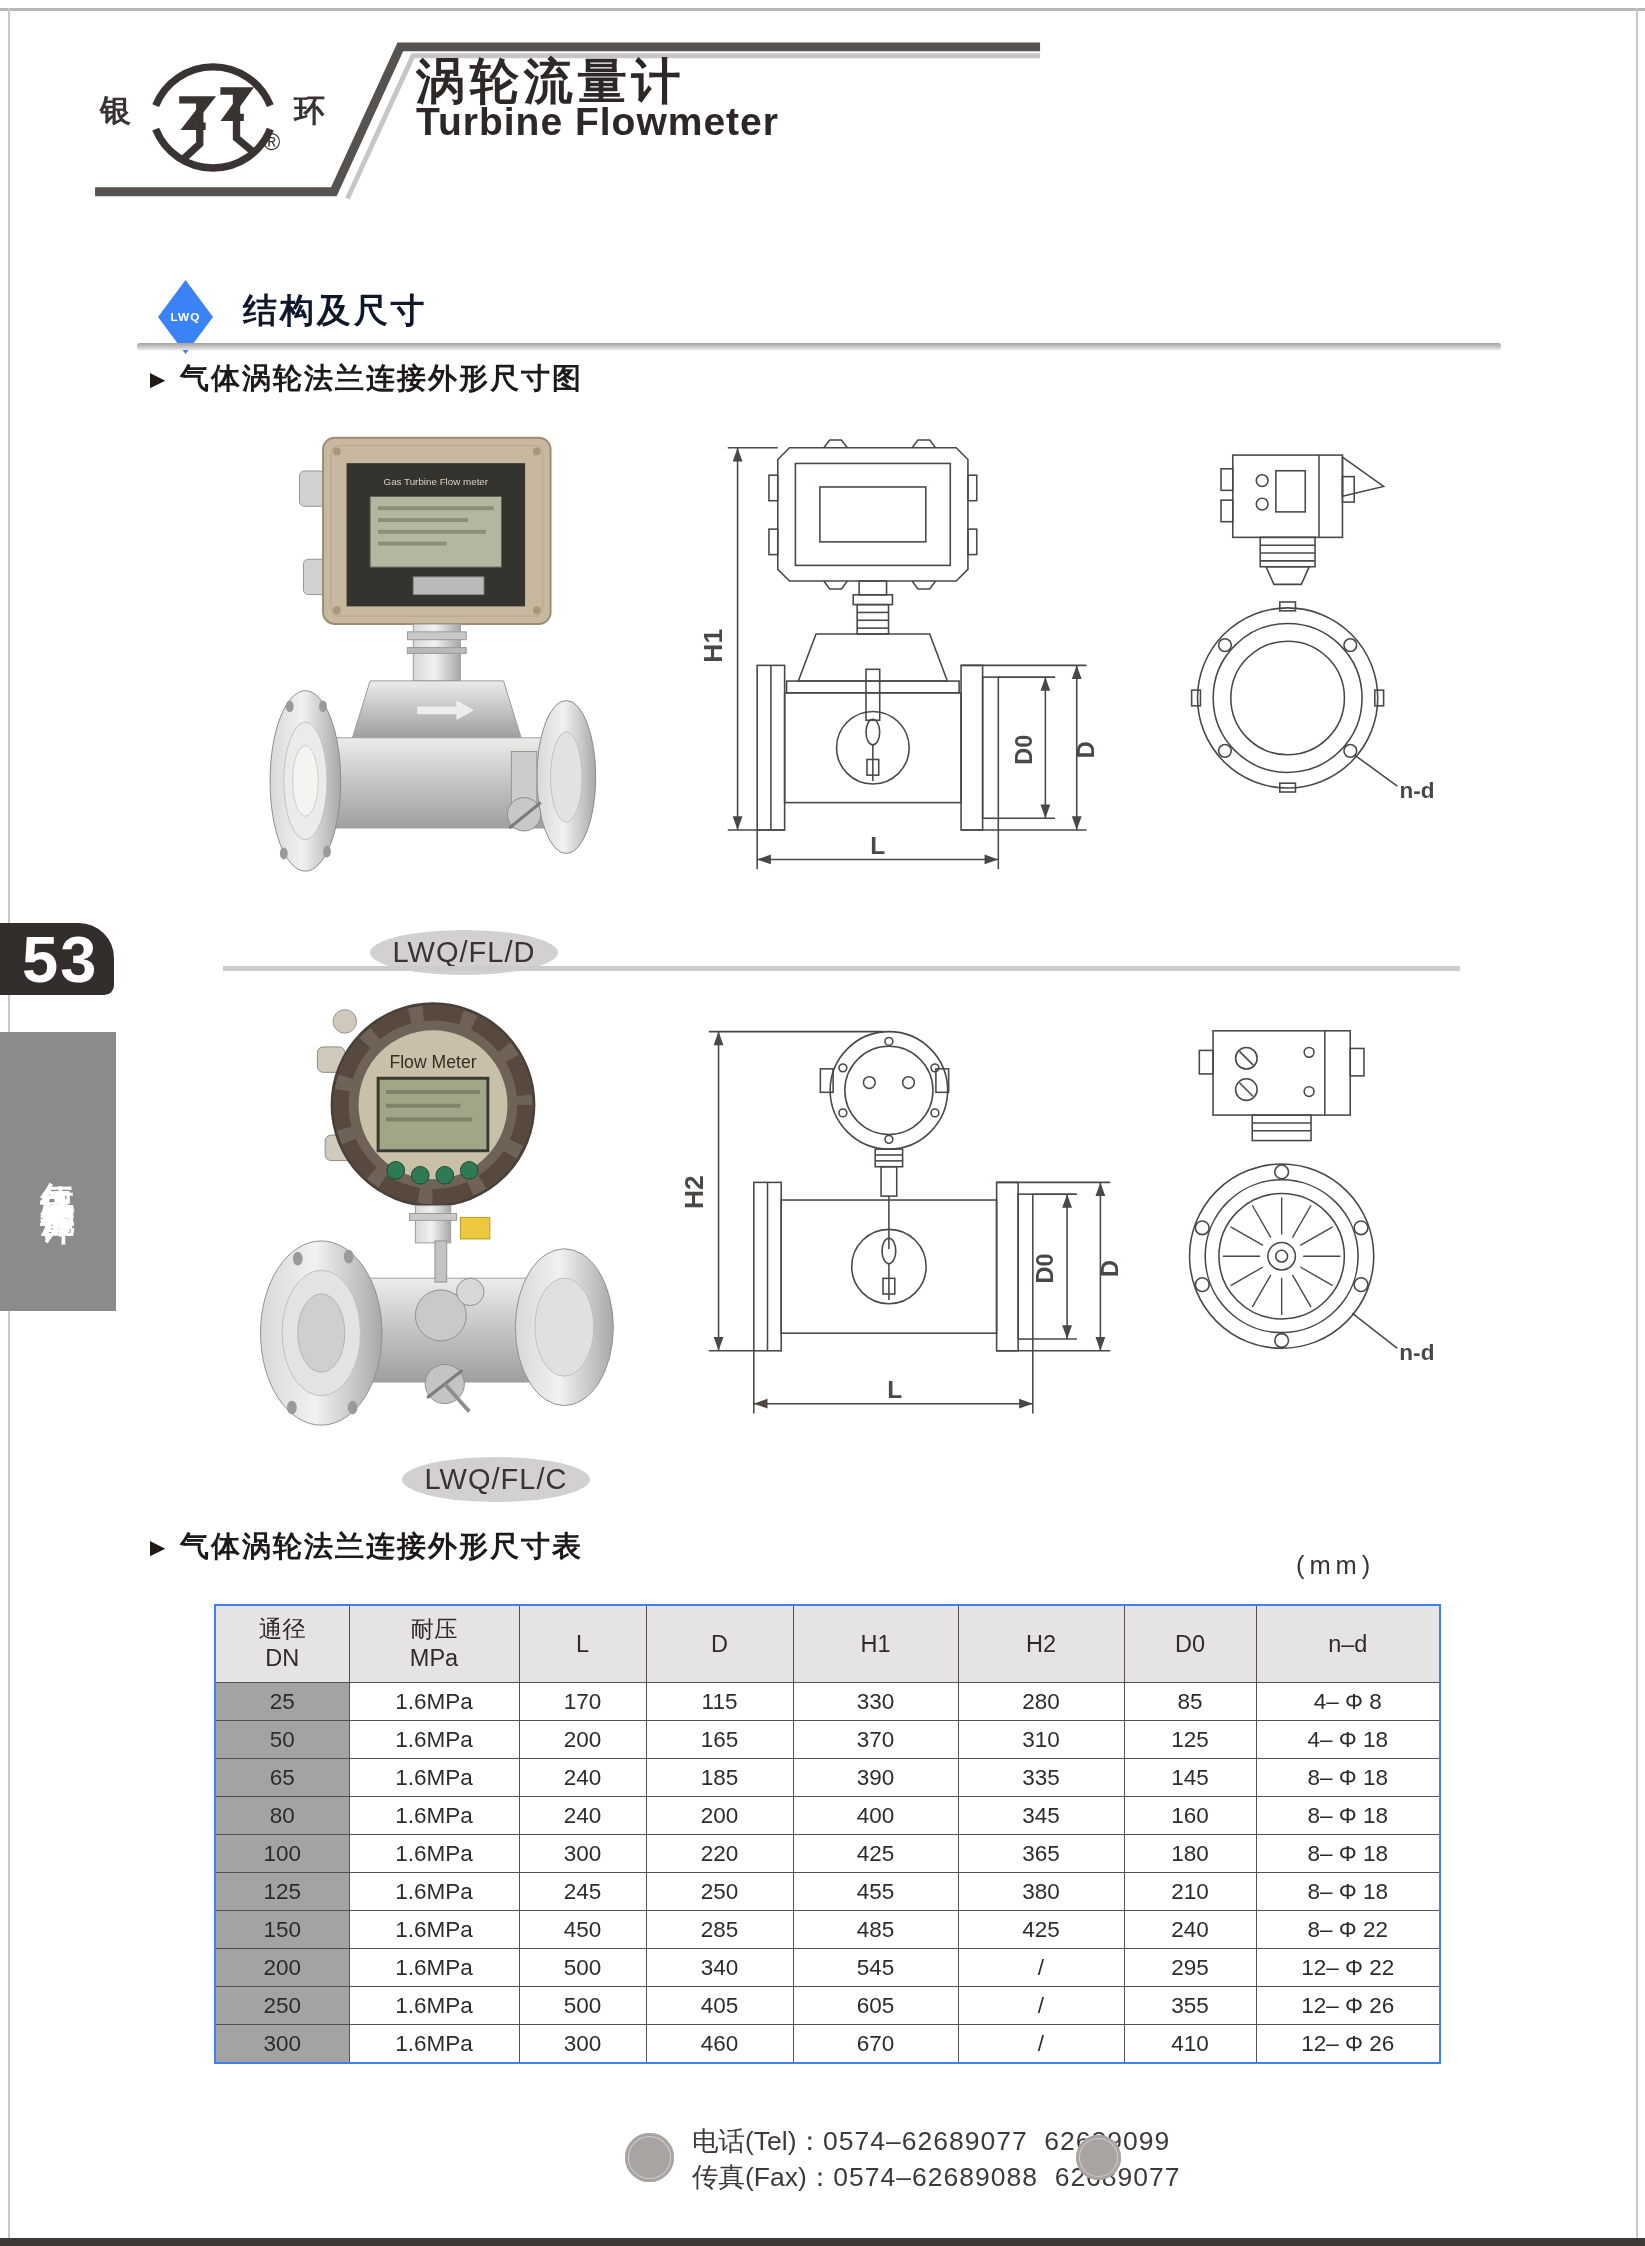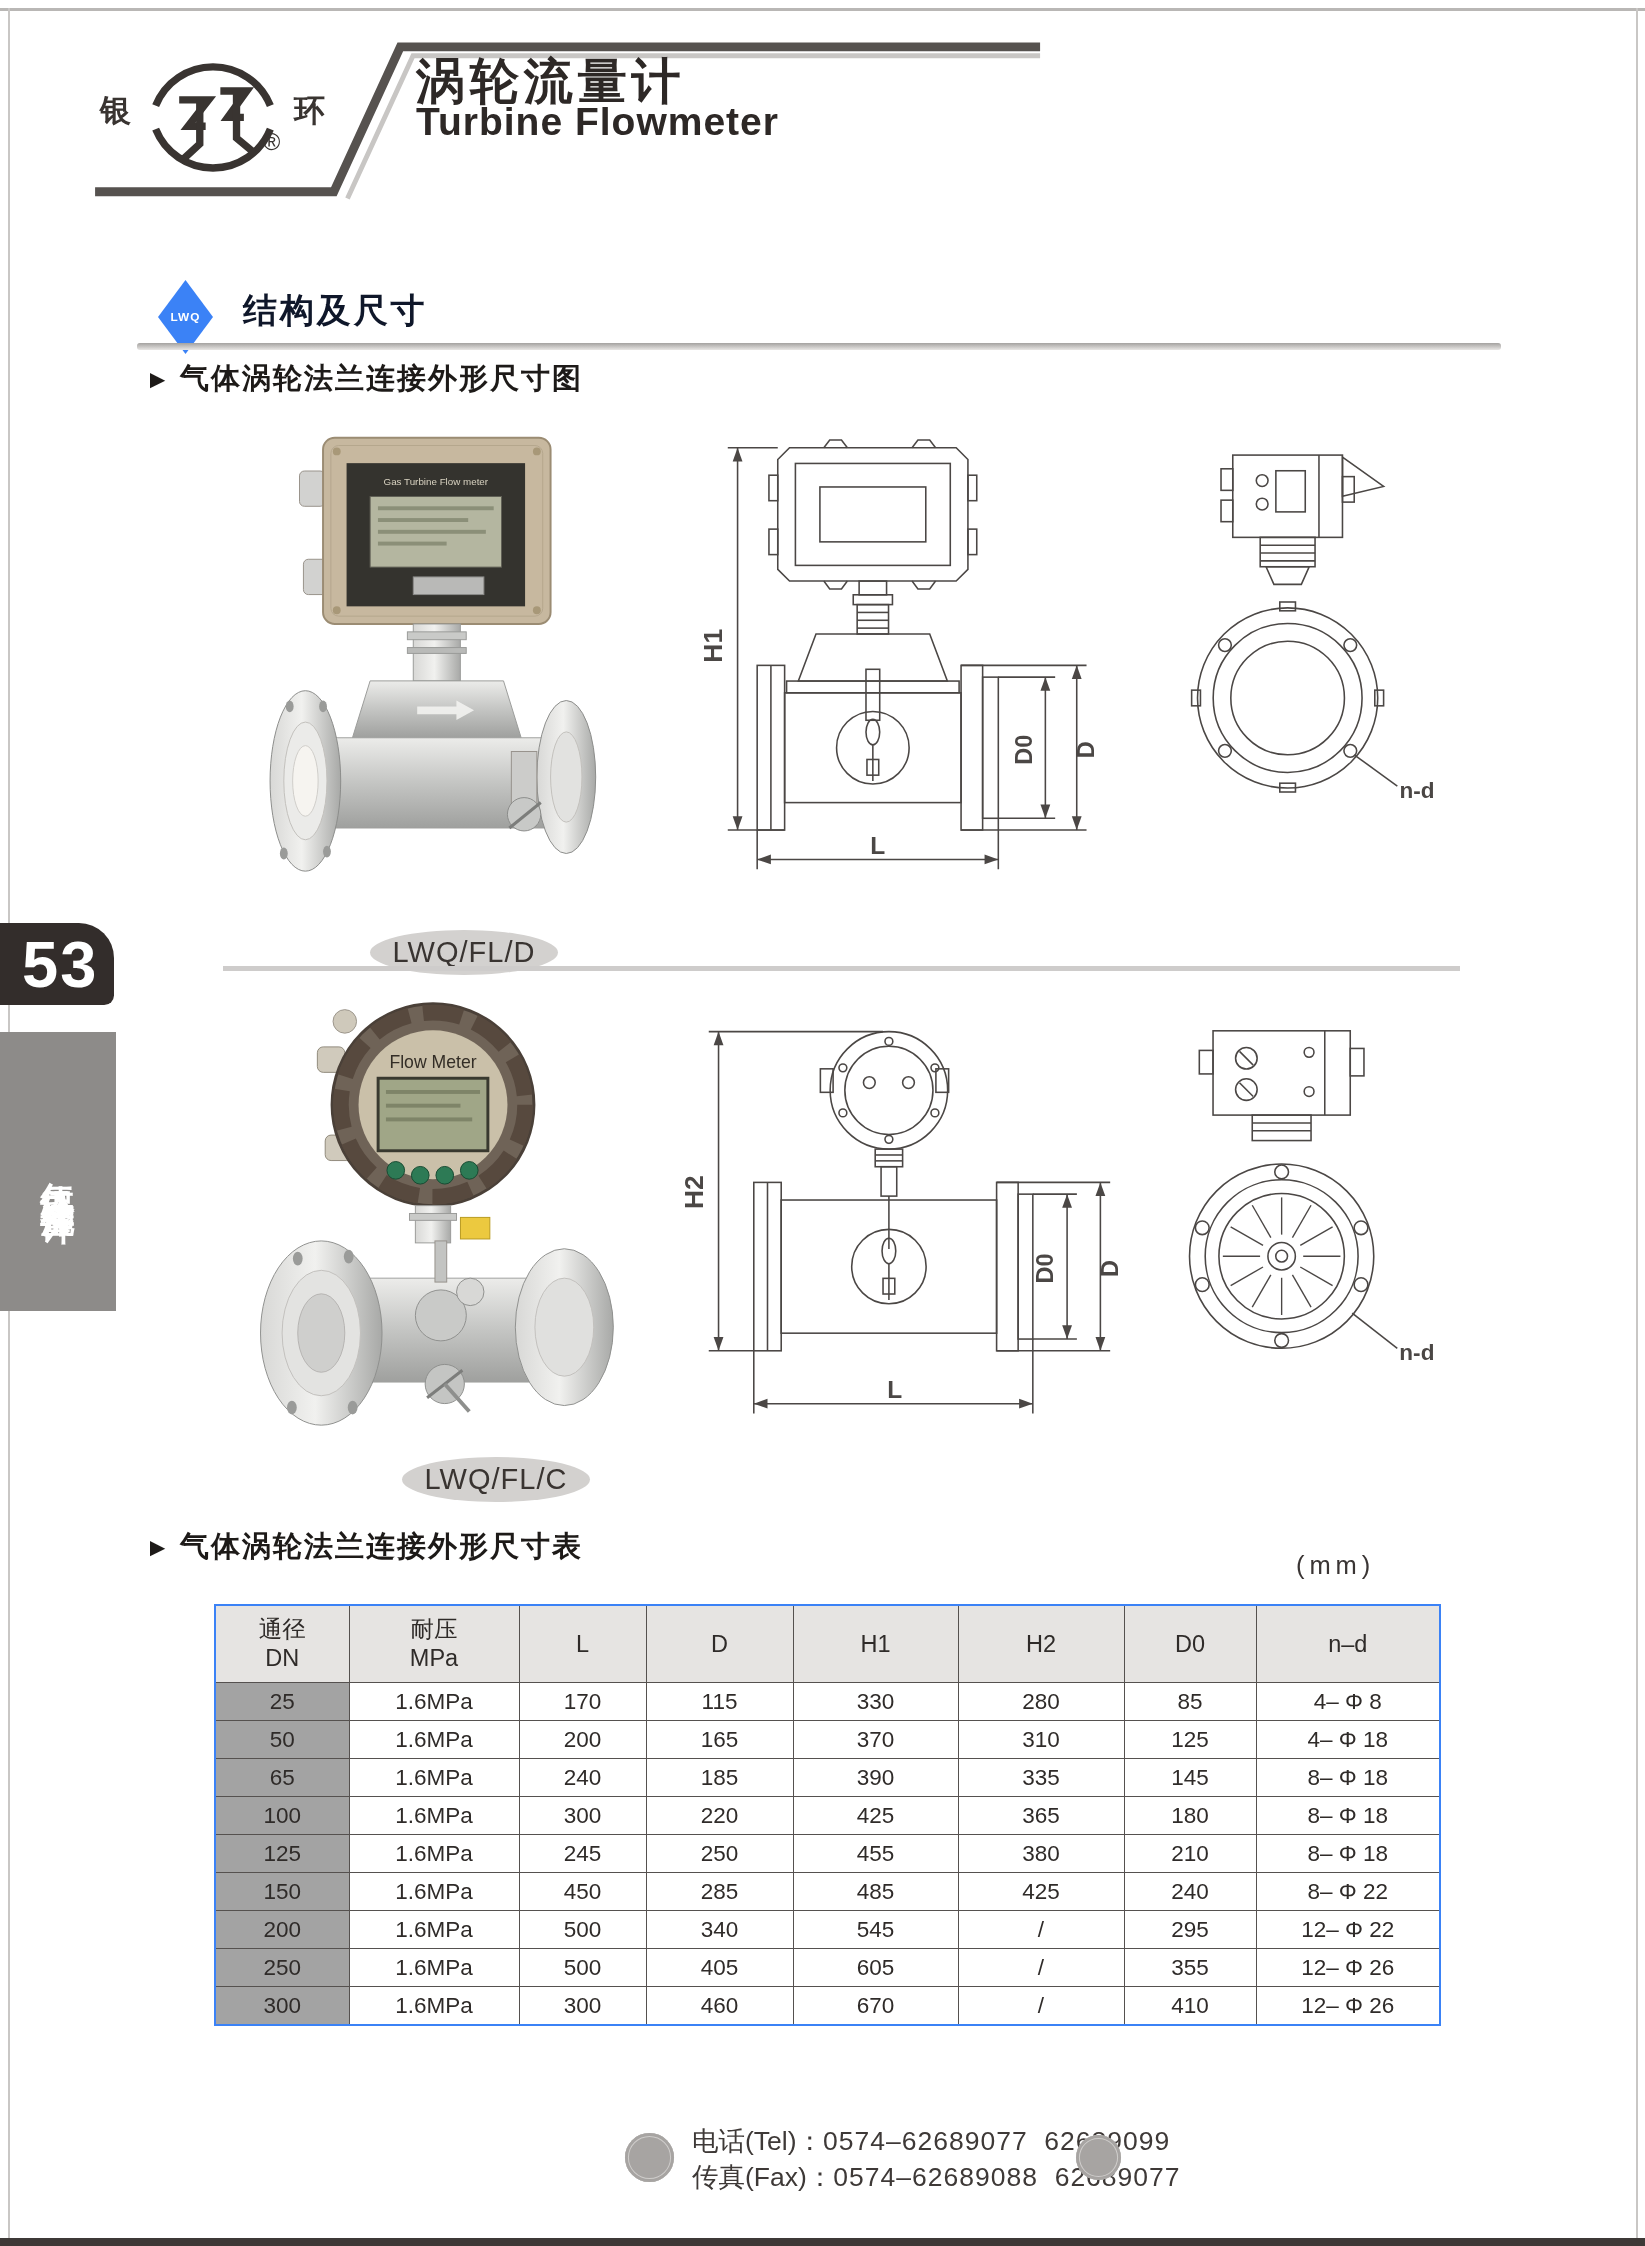--- a/index.html
+++ b/index.html
@@ -26,21 +26,21 @@
   .subhead .txt{font-size:29px;letter-spacing:2px;}
   .sub1{left:145px;top:359px;}
   .sub2{left:145px;top:1527px;}
   
   .cap-ellipse{width:188px;height:45px;border-radius:50%;background:#d3d1cf;display:flex;align-items:center;justify-content:center;
                font-size:29px;color:#393431;letter-spacing:1px;margin-top:28px;}
   .cap1{left:370px;top:902px;}
   .cap2{left:402px;top:1429px;}
   .sep1{left:223px;top:966px;width:1237px;height:4.9px;background:#cecccb;}
   
-  .tab-53{left:0;top:923px;width:114px;height:82px;background:#332d2b;border-radius:0 35px 9.8px 0;
+  .tab-53{left:0;top:923px;width:114px;height:72px;background:#332d2b;border-radius:0 35px 9.8px 0;
           display:flex;align-items:center;justify-content:flex-end;padding-right:15.7px;box-sizing:border-box;}
   .tab-53 span{color:#ffffff;font-size:65px;font-weight:bold;letter-spacing:2px;}
   .tab-cat{left:0;top:1032px;width:116px;height:279px;background:#8d8b89;display:flex;align-items:center;justify-content:center;}
   .tab-cat span{writing-mode:vertical-rl;color:#ffffff;font-size:34px;font-weight:bold;letter-spacing:4.9px;}
   
   .unit-label{left:1296px;top:1551px;font-size:25.5px;letter-spacing:4.9px;color:#3a3534;}
   table.dim{left:214px;top:1604px;width:1225px;border-collapse:collapse;table-layout:fixed;position:absolute;}
   table.dim th,table.dim td{border:1.5px solid #55514f;text-align:center;vertical-align:middle;color:#2f2b29;}
   table.dim{border:2px solid #3b82f6;}
   table.dim th{height:74px;background:#e6e4e2;font-size:23.5px;font-weight:normal;white-space:pre-line;line-height:29px;}
@@ -452,20 +452,30 @@
           <td class="col-dn">65</td>
           <td>1.6MPa</td>
           <td>240</td>
           <td>185</td>
           <td>390</td>
           <td>335</td>
           <td>145</td>
           <td>8– Φ 18</td>
         </tr>
         <tr>
+          <td class="col-dn">80</td>
+          <td>1.6MPa</td>
+          <td>240</td>
+          <td>200</td>
+          <td>400</td>
+          <td>345</td>
+          <td>160</td>
+          <td>8– Φ 18</td>
+        </tr>
+        <tr>
           <td class="col-dn">100</td>
           <td>1.6MPa</td>
           <td>300</td>
           <td>220</td>
           <td>425</td>
           <td>365</td>
           <td>180</td>
           <td>8– Φ 18</td>
         </tr>
         <tr>

